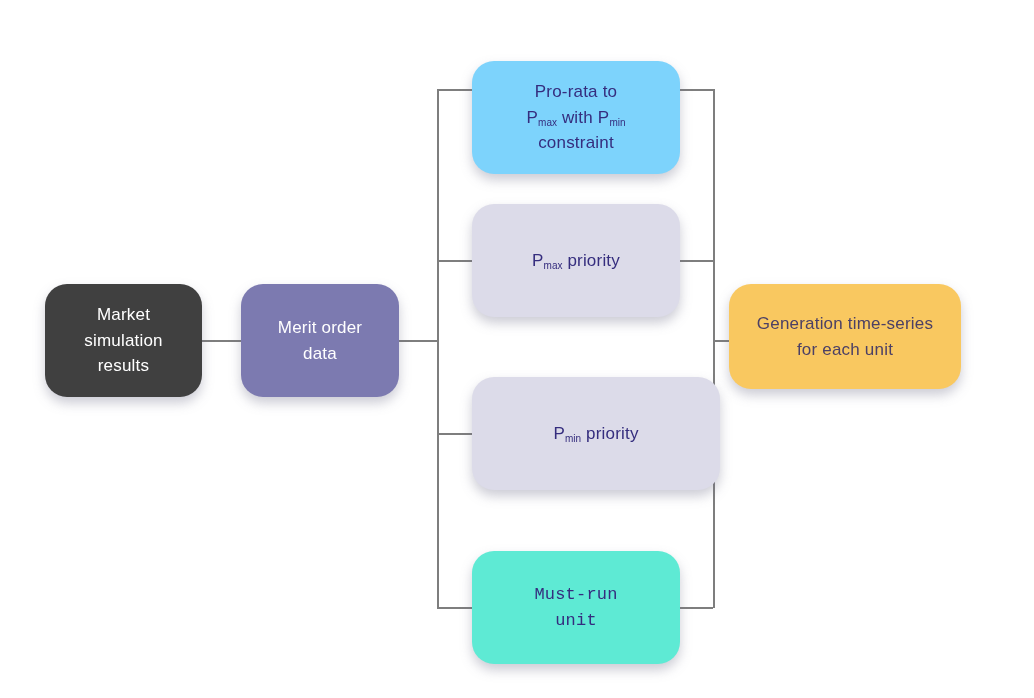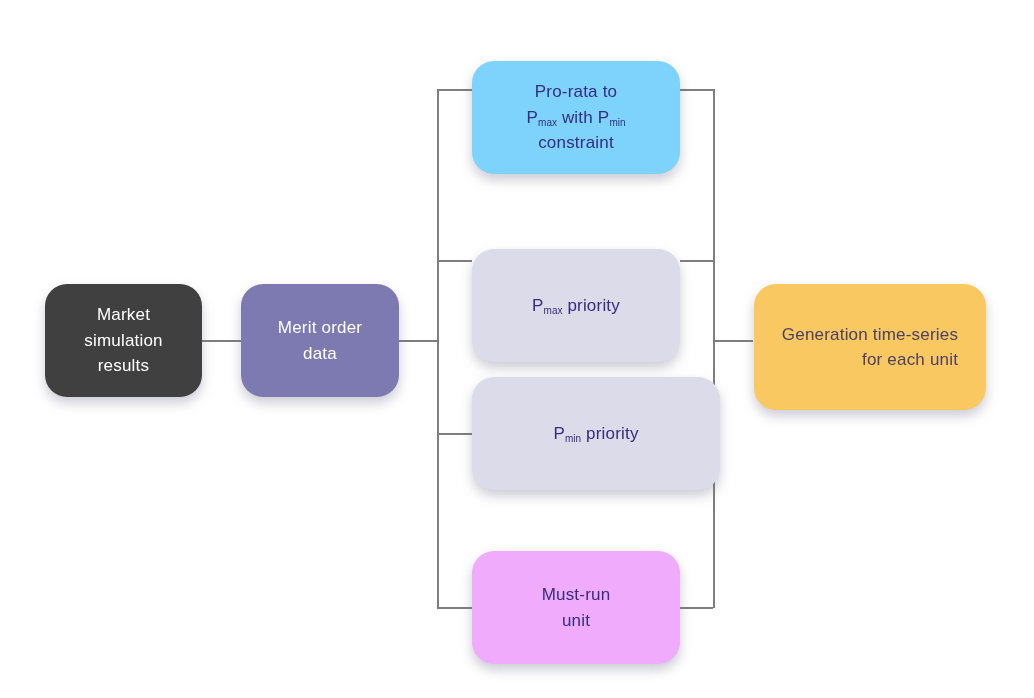--- a/index.html
+++ b/index.html
@@ -41,24 +41,24 @@
     position: absolute;
     background: #7e7e7e;
   }
   .line.h { height: 1.5px; }
   .line.v { width: 1.5px; }
 
   
   #node-market  { left: 45px;  top: 284px; width: 157px; height: 113px; }
   #node-merit   { left: 241px; top: 284px; width: 158px; height: 113px; }
   #node-prorata { left: 472px; top: 33px;  width: 208px; height: 113px; }
-  #node-pmax    { left: 472px; top: 204px; width: 208px; height: 113px; margin-top: 45px; }
+  #node-pmax    { left: 472px; top: 204px; width: 208px; height: 113px; }
   #node-pmin    { left: 472px; top: 377px; width: 248px; height: 113px; }
   #node-mustrun { left: 472px; top: 551px; width: 208px; height: 113px; }
-  #node-output  { left: 754px; top: 284px; width: 232px; height: 126px; text-align: right; }
+  #node-output  { left: 729px; top: 284px; width: 232px; height: 105px; }
 
   
   #conn-market-merit   { left: 202px; top: 340px; width: 39px; }
   #conn-merit-split    { left: 399px; top: 340px; width: 38px; }
   #conn-split-vertical { left: 437px; top: 89px;  height: 519px; }
   #conn-stub-l1 { left: 437px; top: 89px;  width: 35px; }
   #conn-stub-l2 { left: 437px; top: 260px; width: 35px; }
   #conn-stub-l3 { left: 437px; top: 433px; width: 35px; }
   #conn-stub-l4 { left: 437px; top: 607px; width: 35px; }
   #conn-stub-r1 { left: 680px; top: 89px;  width: 33px; }
@@ -100,21 +100,21 @@
   </div>
 
   <div class="node" id="node-pmax" style="background: rgb(220, 219, 233); color: rgb(53, 45, 126);">
     <span>P<sub>max</sub> priority</span>
   </div>
 
   <div class="node" id="node-pmin" style="background: rgb(220, 219, 233); color: rgb(53, 45, 126);">
     <span>P<sub>min</sub> priority</span>
   </div>
 
-  <div class="node" id="node-mustrun" style="background: #f0abfc; color: rgb(53, 45, 126);">
+  <div class="node" id="node-mustrun" style="background: #5eead4; color: rgb(53, 45, 126); font-family: Liberation Mono, monospace;">
     <span>Must-run<br>unit</span>
   </div>
 
   <div class="node" id="node-output" style="background: rgb(249, 200, 96); color: rgb(76, 64, 101);">
     <span>Generation time-series<br>for each unit</span>
   </div>
 
 </div>
 
 </body></html>

